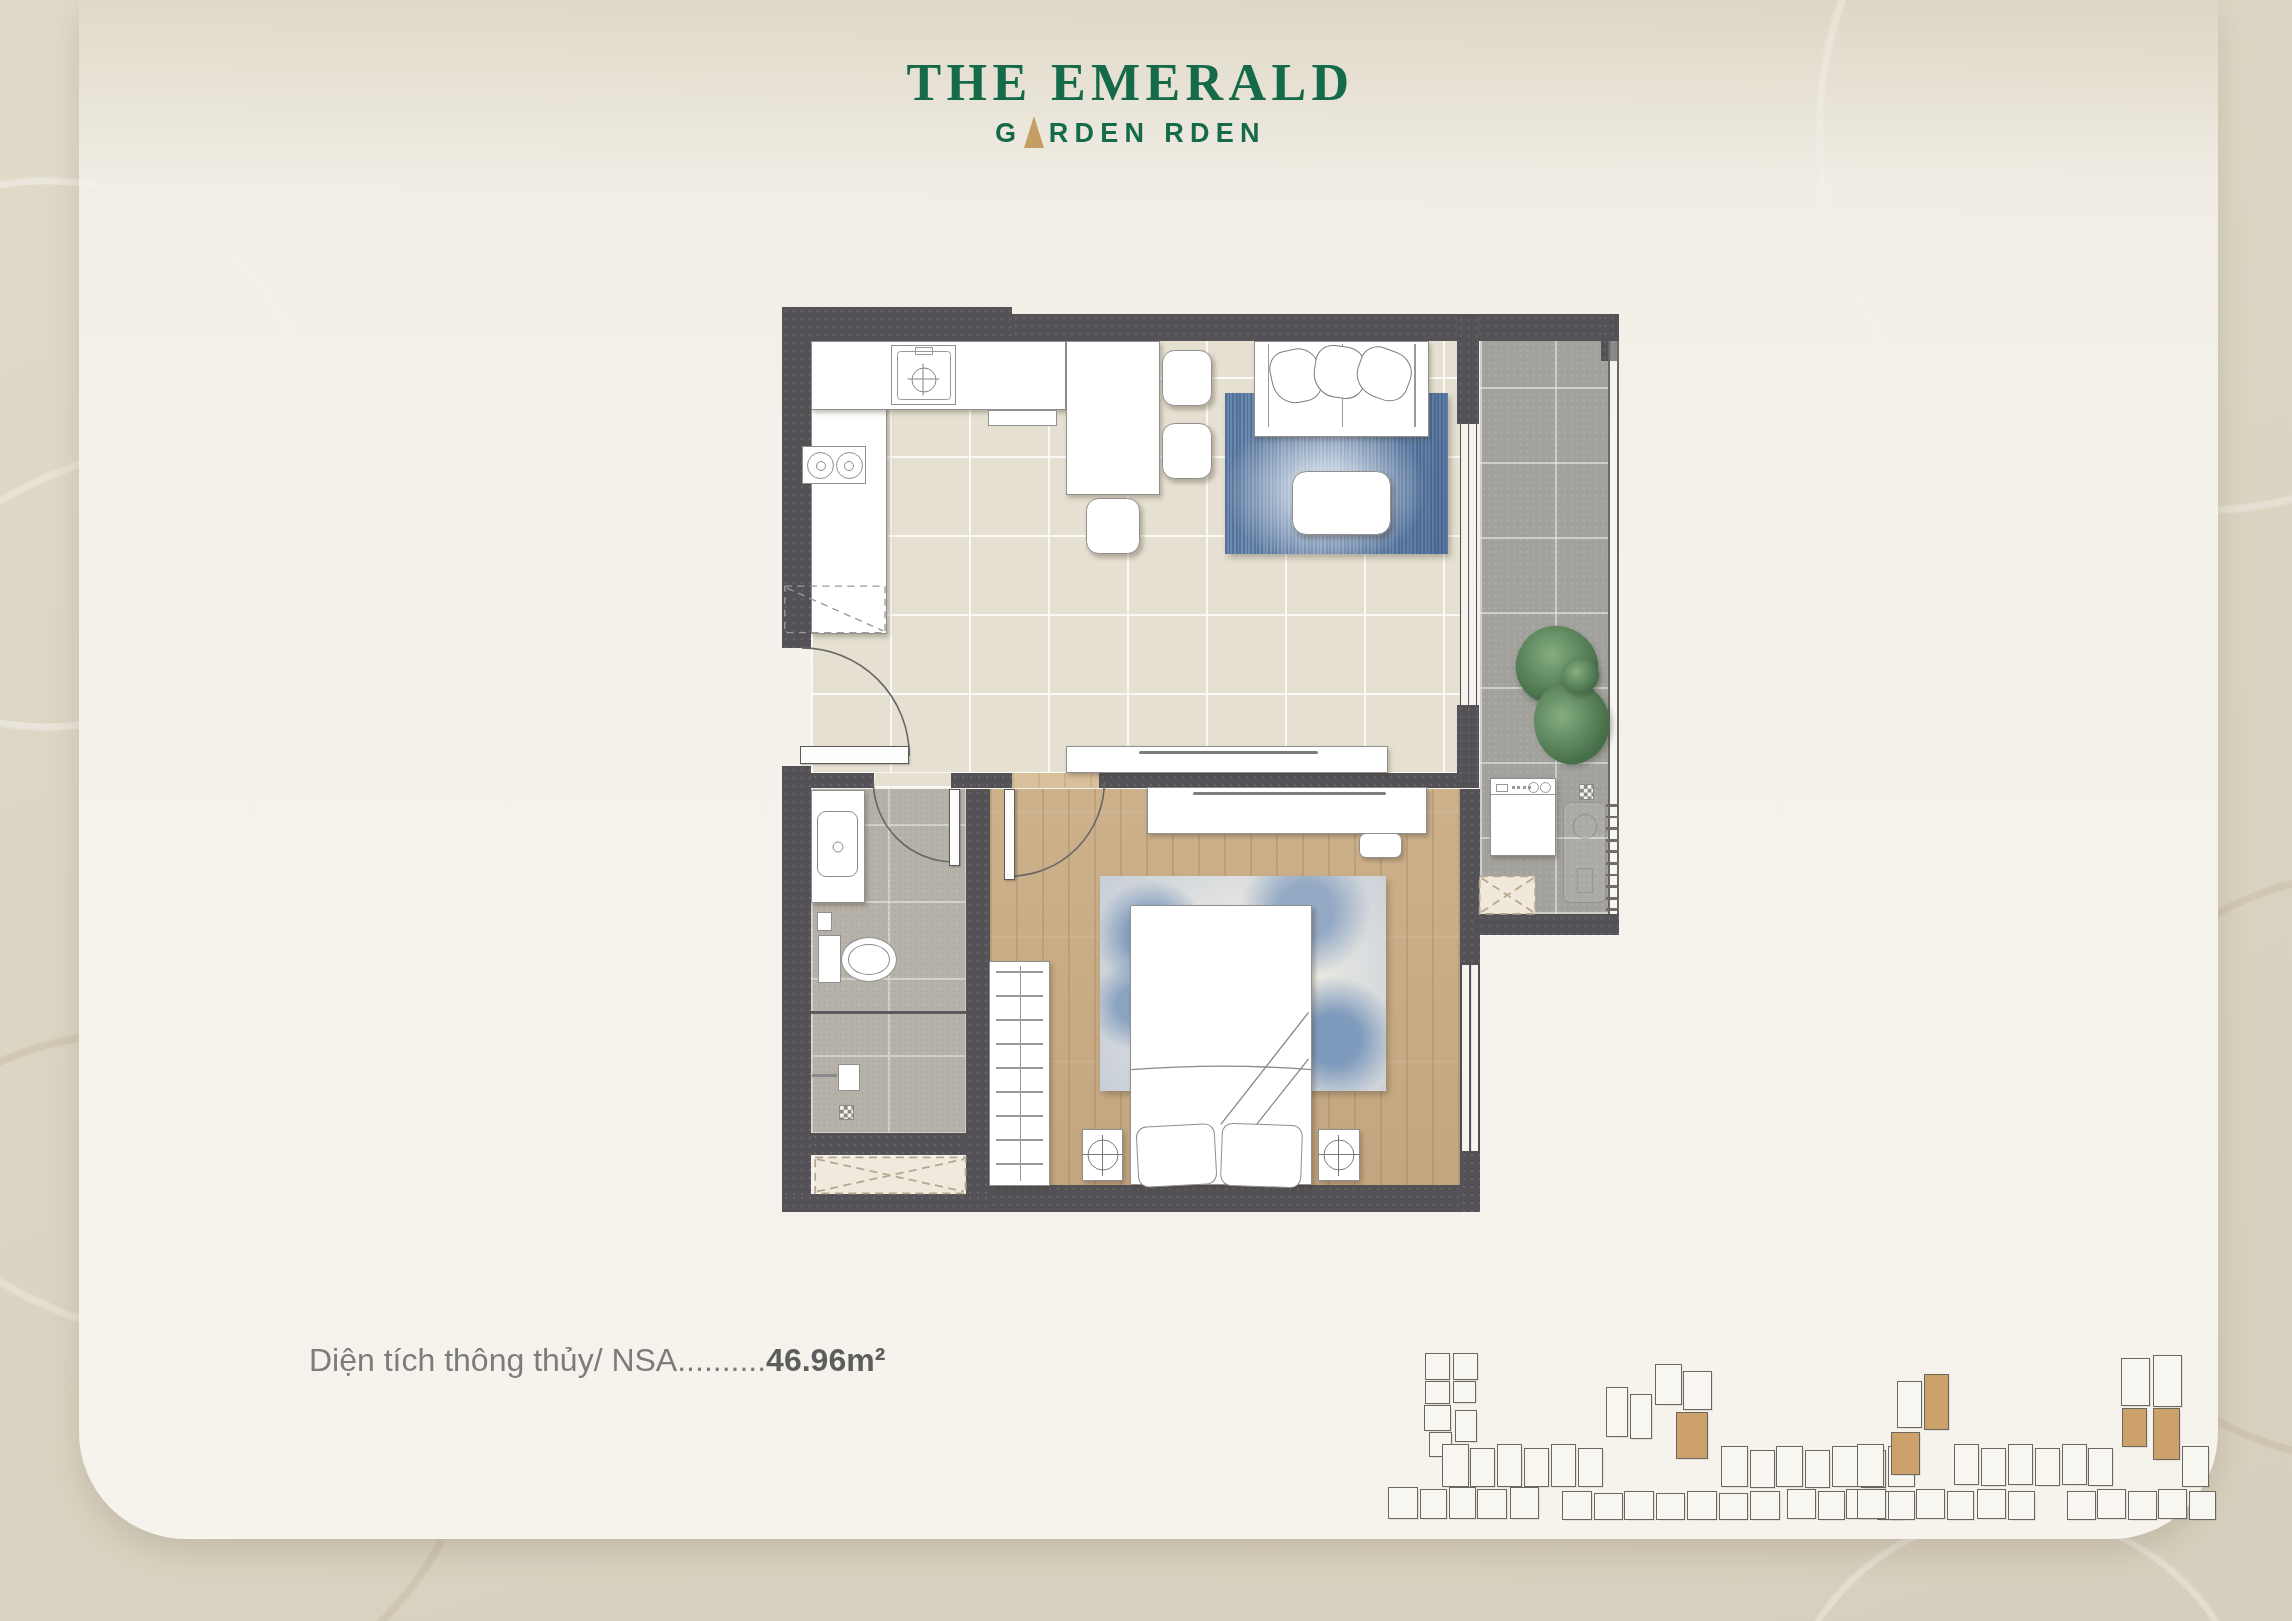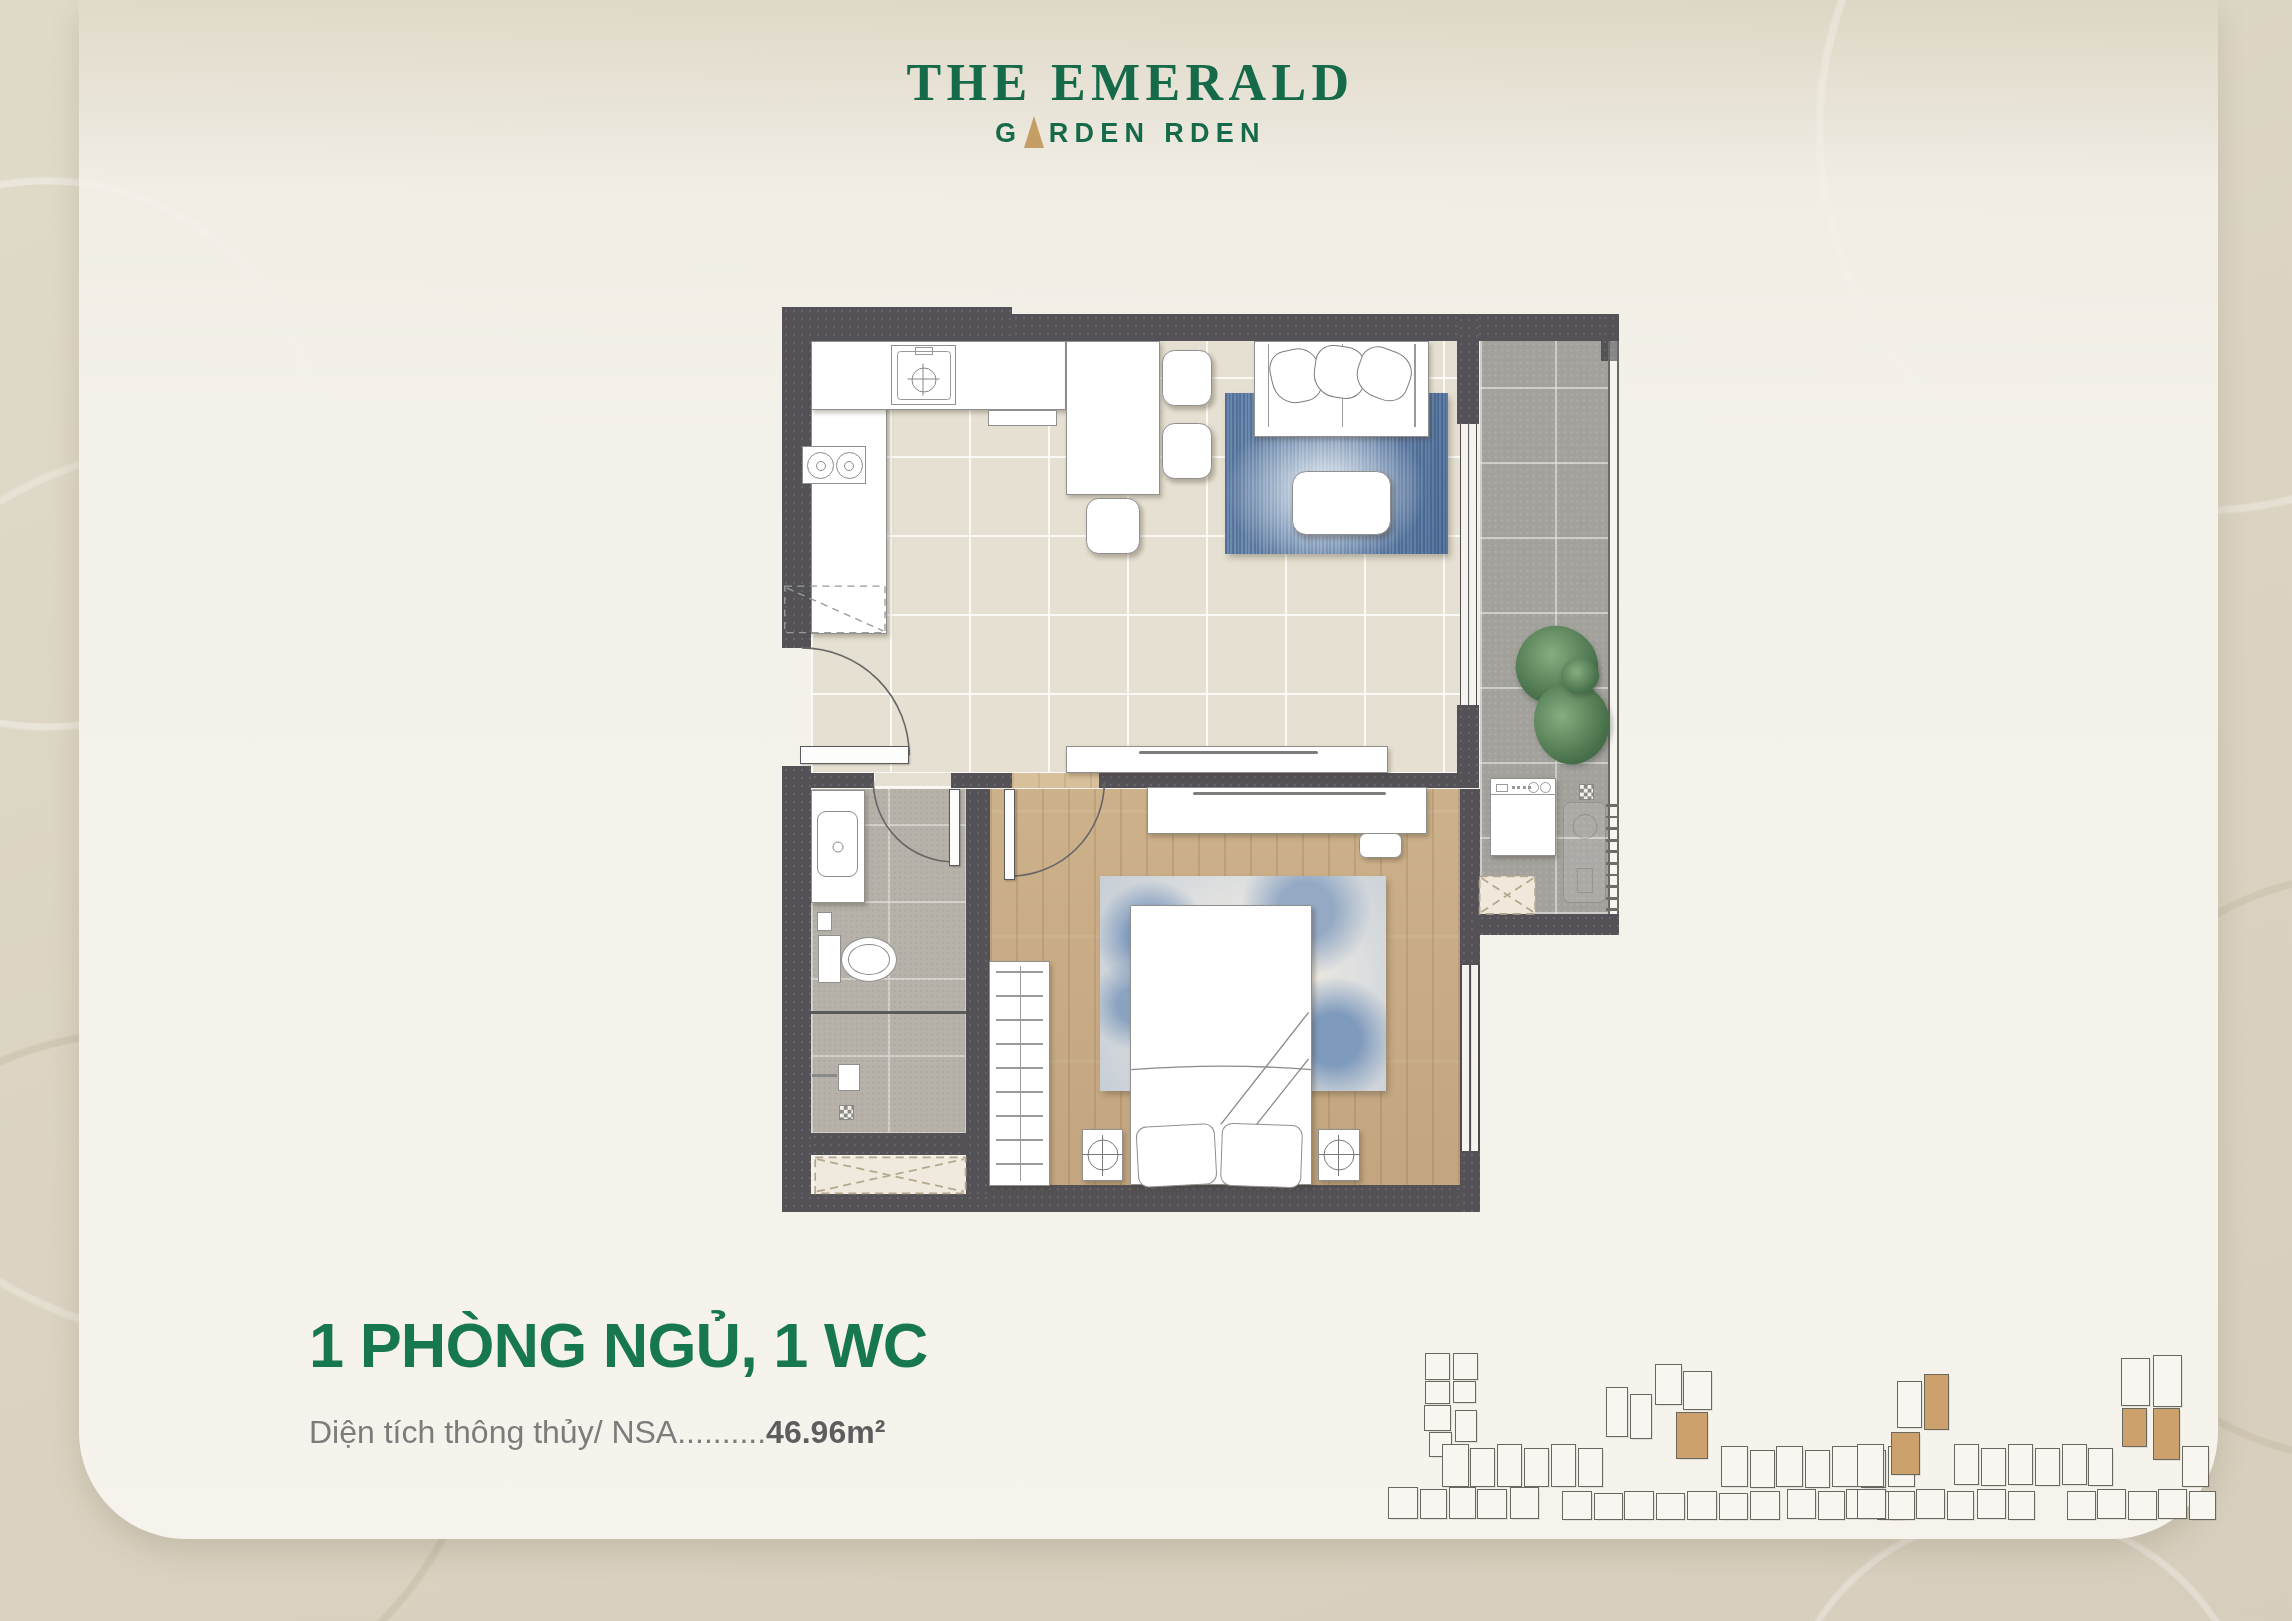--- a/index.html
+++ b/index.html
@@ -278,21 +278,20 @@
     <g stroke="#b6a88e" stroke-width="2" stroke-dasharray="9 6">
       <rect x="37" y="962" width="168" height="40" fill="#f0e9dd"></rect>
       <path d="M39 964 L203 1000 M39 1000 L203 964" fill="none"></path>
       <rect x="779" y="648" width="62" height="42" fill="#efe8db"></rect>
       <path d="M781 650 L839 688 M781 688 L839 650" fill="none"></path>
     </g>
   </svg>
 </div>
 
 <section class="info">
-  <h2 class="info-title">1 PHÒNG NGỦ, 1 WC</h2>
   <div class="spec">
     <div><span>Diện tích thông thủy/ NSA</span><span>..........</span><span class="val">46.96m²</span></div>
   </div>
 </section>
 
 <div class="keyplan kp-left" id="kp-left">
     <div class="kp-unit" style="left: 39px; top: 1.8px; width: 25px; height: 27px;"></div>
     <div class="kp-unit" style="left: 39px; top: 29.6px; width: 25px; height: 23px;"></div>
     <div class="kp-unit" style="left: 38px; top: 54px; width: 27px; height: 26px;"></div>
     <div class="kp-unit" style="left: 43px; top: 81px; width: 23px; height: 25px;"></div>

